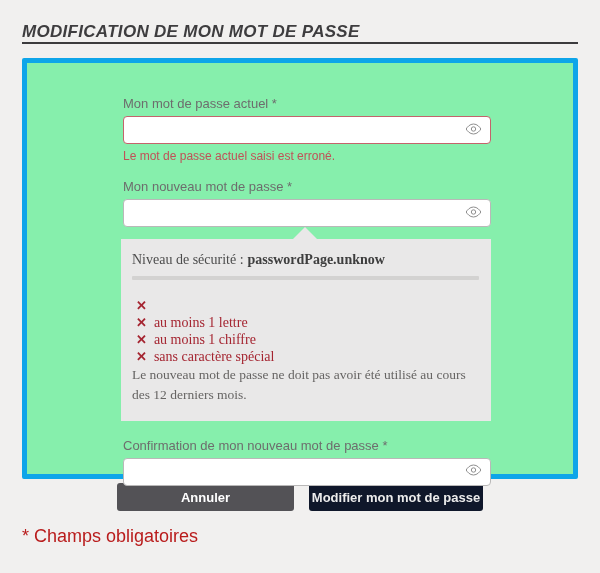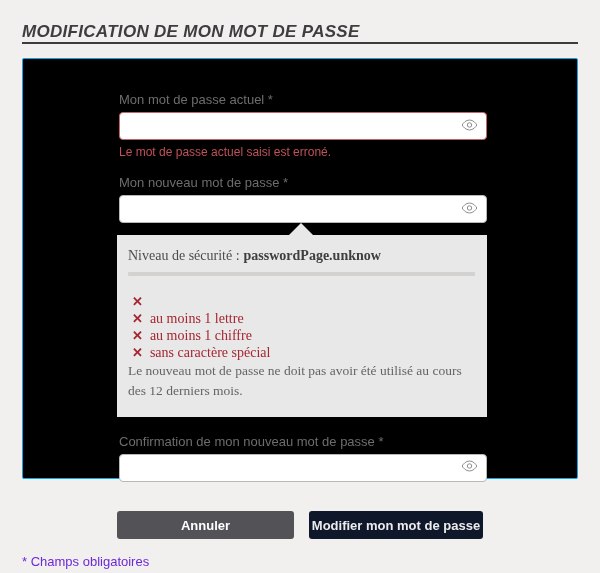--- a/index.html
+++ b/index.html
@@ -13,22 +13,22 @@
   .header { padding: 22px 22px 0 22px; }
   .page-title {
     font-size: 17px; font-weight: bold; color: #3e3d3f;
     letter-spacing: 0.3px;  font-style: italic;
   }
   .title-rule { border: none; border-top: 2px solid #3c3b3d; }
 
   
   .card {
     margin: 14px 22px 0 22px;
-    background: #000000;
-    border: 1px solid #0ea5e9;
+    background: #86efac;
+    border: 5px solid #0ea5e9;
     border-radius: 2px;
     height: 421px;
   }
   .form-col { margin-left: 96px; width: 368px; padding-top: 33px; }
 
   .field-label {
     font-size: 13px; color: #6d6d6d; margin-bottom: 5px;
   }
   .input-wrap {
     position: relative; height: 28px;
@@ -78,33 +78,33 @@
   .criteria-row.bold { font-weight: bold; }
   .cross-icon {
     font-size: 13px; font-weight: bold; margin-right: 7px; color: #a52531;
   }
   .tooltip-note {
     font-size: 13.5px; color: #666463; line-height: 1.5;
   }
 
   
   .btn-row {
-    display: flex; justify-content: center; gap: 15px; margin-top: 32px;
+    display: flex; justify-content: center; gap: 15px; margin-top: 4px;
   }
   .btn {
     height: 28px; border: none; border-radius: 3px;
     font-size: 13px; font-weight: bold; cursor: pointer;
     font-family: "Liberation Sans", sans-serif;
   }
   .btn-cancel { width: 177px; background: #535256; color: #ffffff; }
   .btn-submit { width: 174px; background: #0f172a; color: #ececec; cursor: default; }
 
   
   .footnote {
-    margin: 15px 0 0 22px; font-size: 13px; color: #6d28d9;
+    margin: 15px 0 0 22px; font-size: 18px; color: #b91c1c;
   }
 </style>
 </head>
 <body>
 
 <div class="header">
   <div class="page-title">MODIFICATION DE MON MOT DE PASSE</div>
   <hr class="title-rule">
 </div>
 

